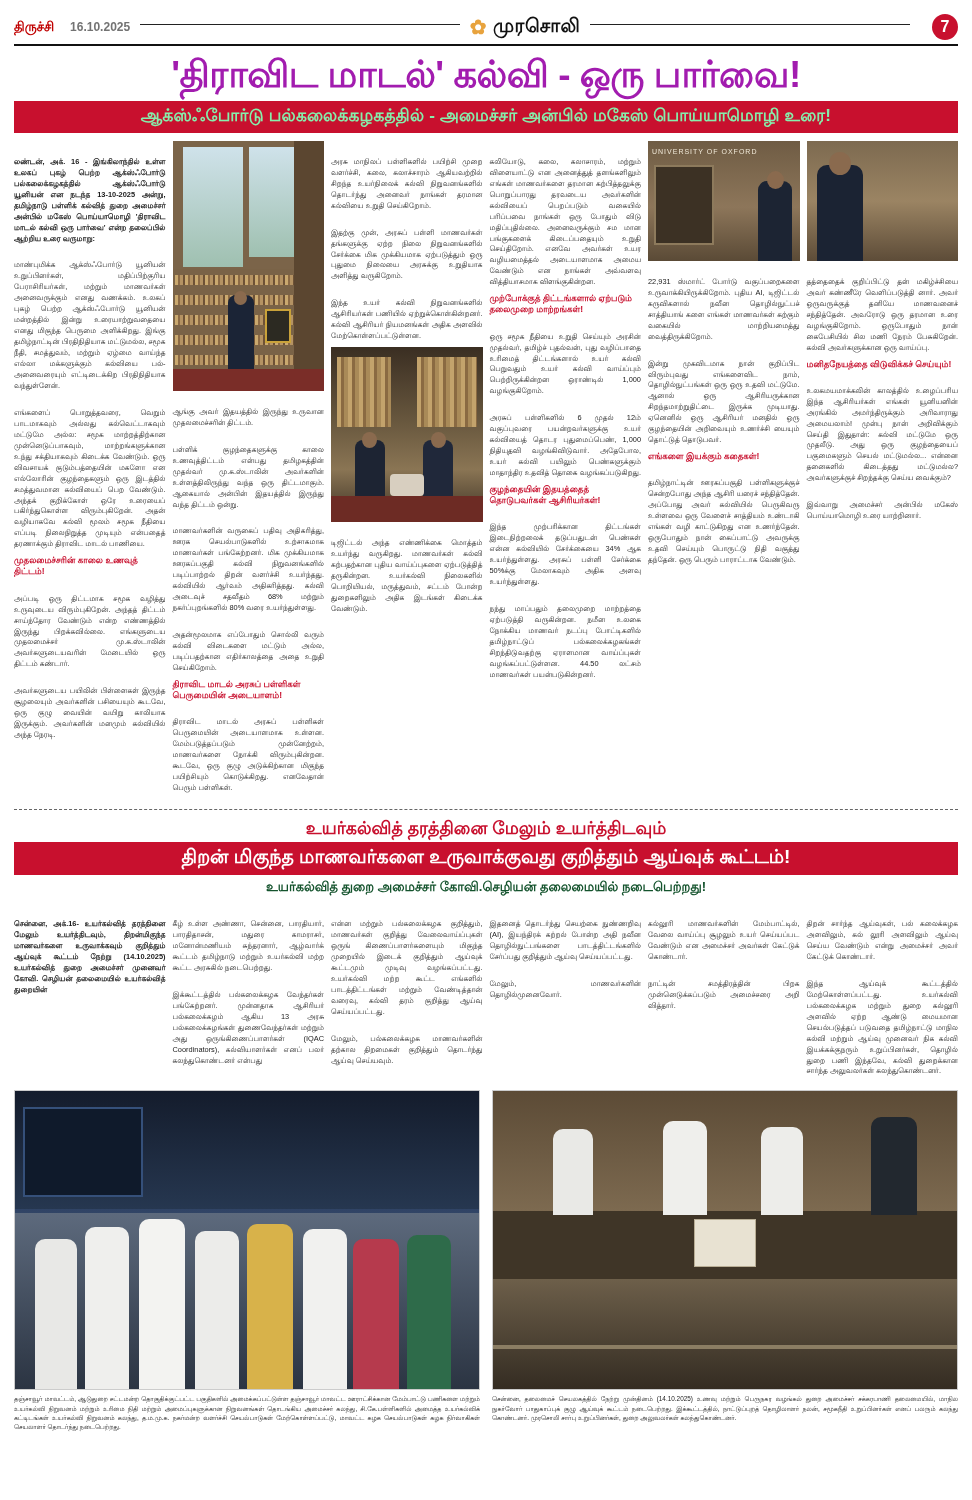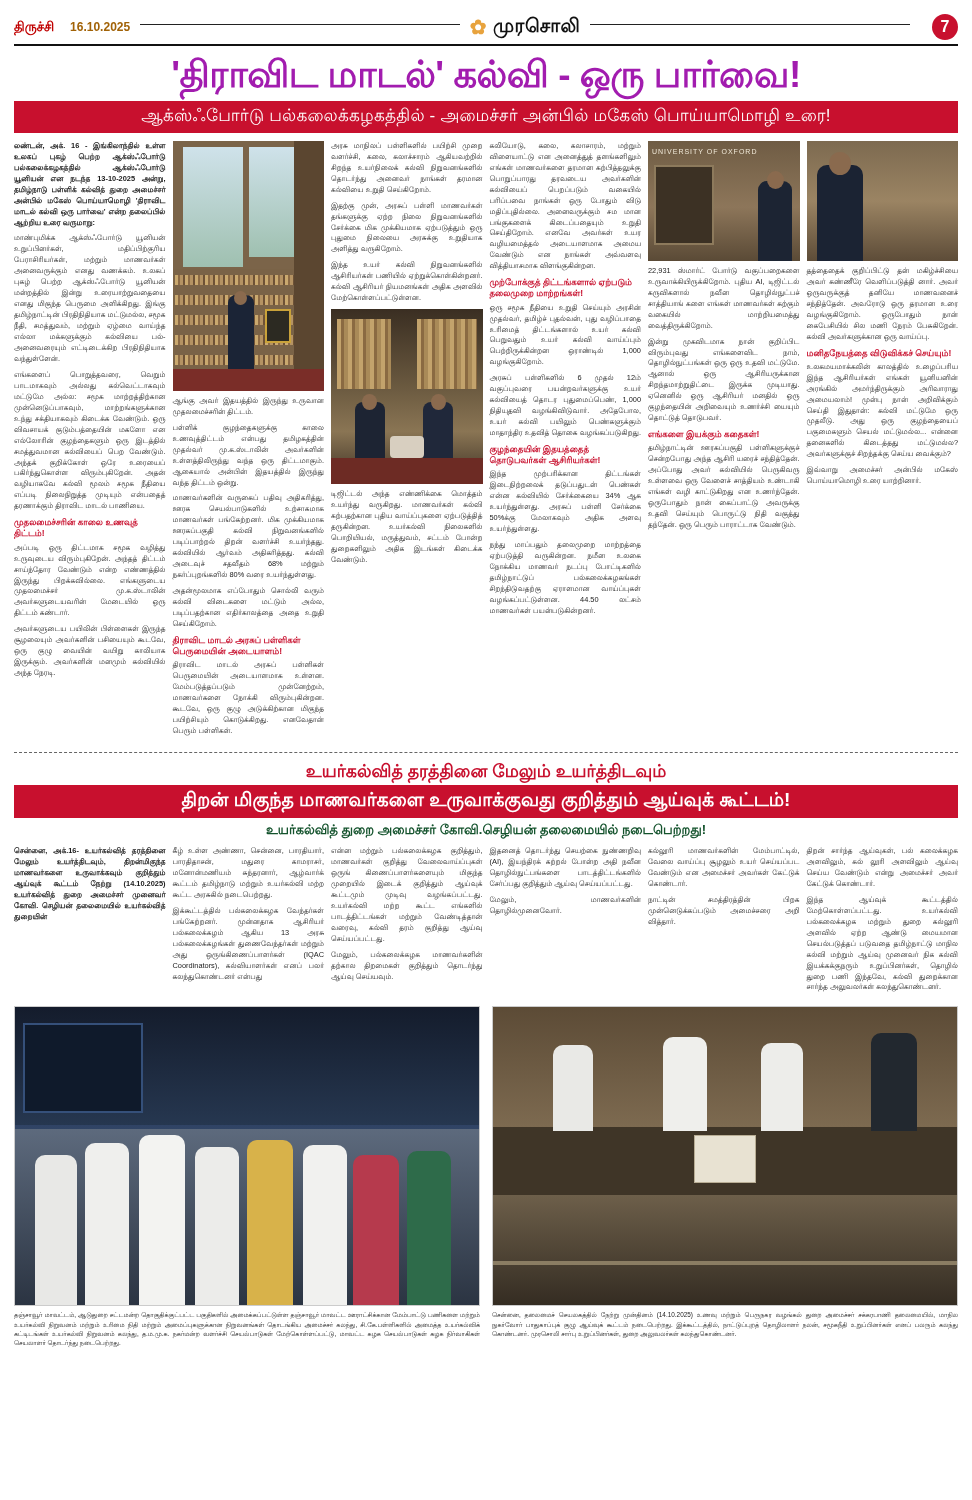--- a/index.html
+++ b/index.html
@@ -10,51 +10,51 @@
     font-family:"Liberation Sans", sans-serif;
     color:#111;
     overflow:hidden;
   }
   .page { position:relative; width:972px; height:1500px; padding:10px 14px; }
 
   
   .masthead { position:relative; height:36px; border-bottom:2px solid #111; display:flex; align-items:center; }
   .mast-left { display:flex; align-items:baseline; gap:16px; font-size:12px; font-weight:bold; }
   .mast-place { color:#c00000; font-size:13px; font-weight:bold; }
-  .mast-date { color:#a16207; font-size:12px; font-weight:bold;text-align:center; }
+  .mast-date { color:#737373; font-size:12px; font-weight:bold;text-align:center; }
   .mast-rule { flex:1; height:0; border-top:1px solid #222; margin:0 10px; position:relative; top:-3px; }
   .mast-logo { display:flex; align-items:center; gap:6px; font-size:19px; font-weight:bold; color:#111; letter-spacing:.5px; }
   .mast-logo .flame { color:#e8a33d; font-size:20px; }
   .page-num {
     width:26px; height:26px; border-radius:50%;
     background:#c8102e; color:#fff; font-size:16px; font-weight:bold;
     display:flex; align-items:center; justify-content:center; margin-left:12px;
   }
 
   
   .headline {
     text-align:center;
     color:#a21caf;
     font-size:37px;
     font-weight:bold;
     letter-spacing:-0.5px;
     margin:10px 0 6px;
     line-height:1.05;
   }
   .subhead-bar {
-    background:#c8102e; color:#ffffff;
-    text-align:center; font-size:17px; font-weight:normal;
+    background:#c8102e; color:#86efac;
+    text-align:center; font-size:17px; font-weight:bold;
     padding:5px 8px 6px; letter-spacing:.2px;
     margin-bottom:8px;
   }
 
   
   .story { display:grid; grid-template-columns: repeat(6, 1fr); gap:7px; }
   .col { font-size:7.4px; line-height:1.48; text-align:justify; color:#1a1a1a; }
-  .col p { margin:0 0 5px; }
+  .col p { margin:16px 0 5px; }
   .sec-head { color:#c8102e; font-weight:bold; font-size:8.6px; line-height:1.3; margin:4px 0 3px; text-align:left; }
   .dateline { font-weight:bold; }
 
   
   .photo { position:relative; overflow:hidden; background:#2b2b2b; }
   .ph-lib {
     height:250px; margin-bottom:5px;
     background:
       linear-gradient(180deg, rgba(0,0,0,.25), rgba(0,0,0,0) 30%),
       linear-gradient(90deg,#6a5640 0%, #836a4c 18%, #9a8162 30%, #c6b394 42%, #8e7category 0%);

